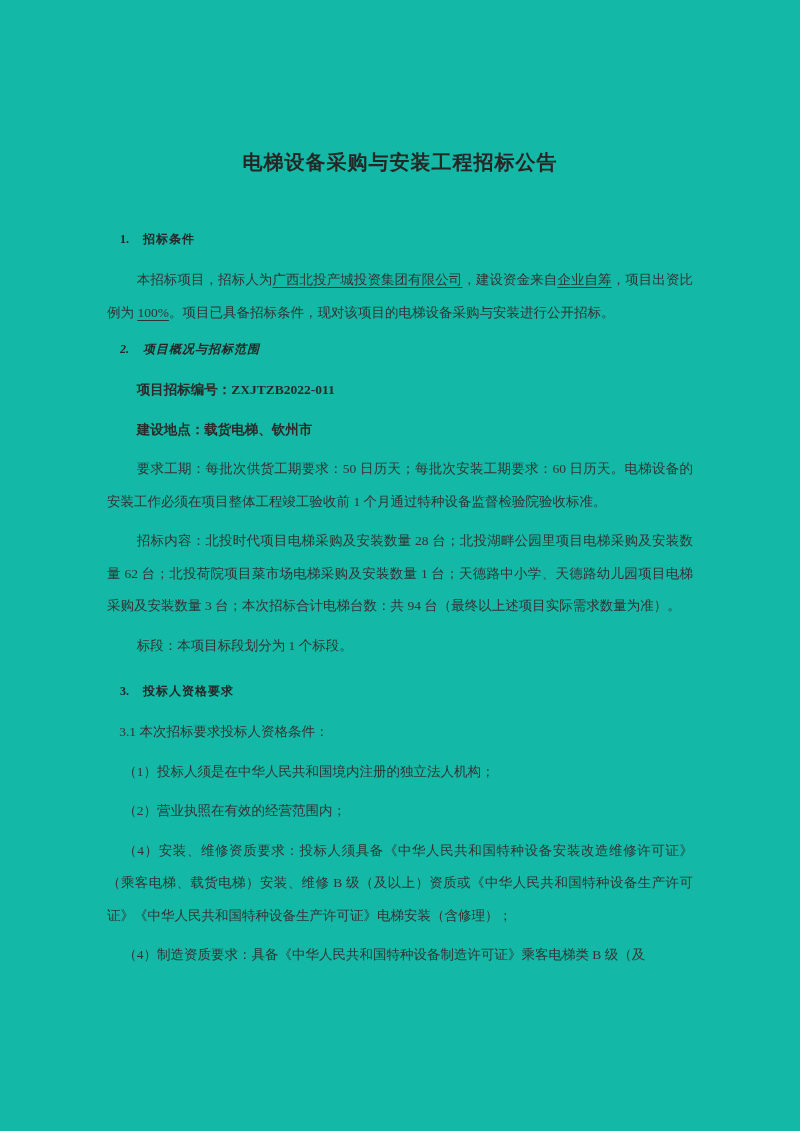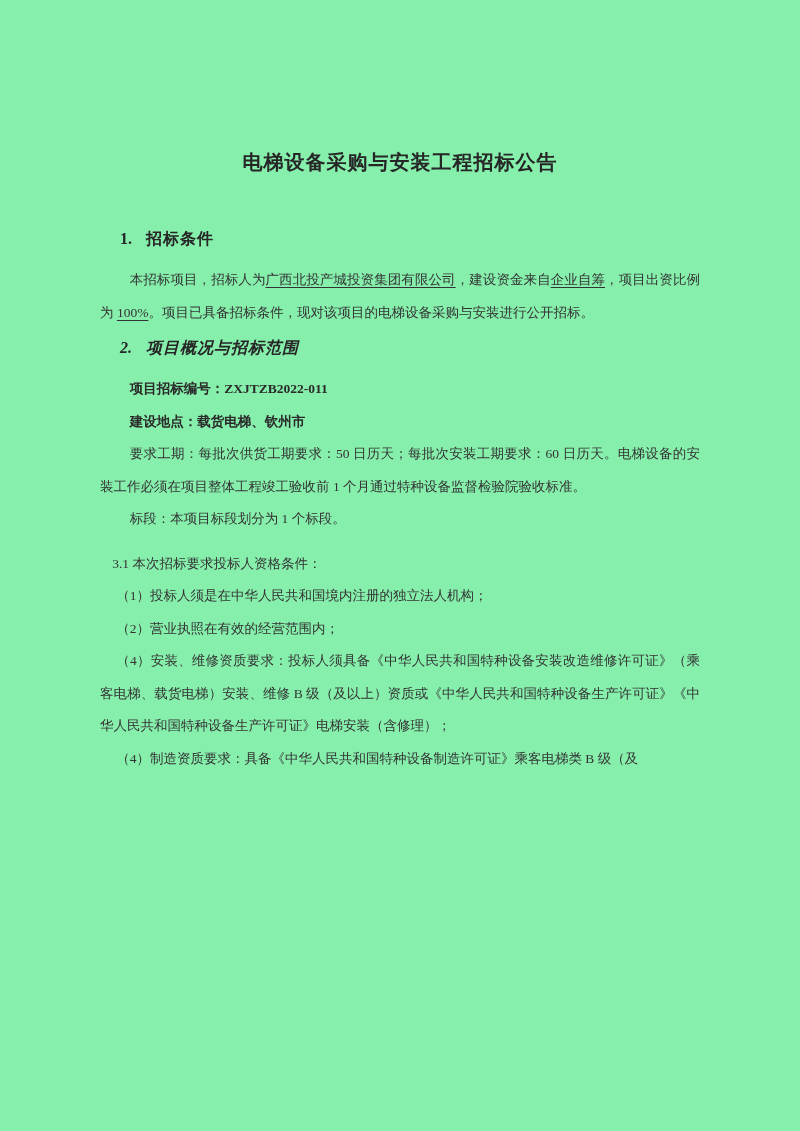--- a/index.html
+++ b/index.html
@@ -1,50 +1,50 @@
 <!DOCTYPE html>
 <html><head>
 <meta charset="utf-8">
 <style>
   html, body { margin: 0; padding: 0; background: #ffffff; }
   .page {
     position: relative;
     width: 800px;
     height: 1131px;
     margin: 0 auto;
-    background: #86efac;
+    background: #14b8a6;
     box-sizing: border-box;
     padding: 0 100px;
     overflow: hidden;
     font-family: "Liberation Serif", "DejaVu Serif", serif;
     color: #2f2f2f;
   }
   .doc-title {
     margin: 148px 0 0 0;
     font-size: 20px;
     line-height: 28px;
     font-weight: bold;
     text-align: center;
     letter-spacing: 1px;
     color: #262626;
   }
   .sec-heading {
-    font-size: 16px;
+    font-size: 12px;
     line-height: 26px;
     font-weight: bold;
     color: #262626;
     padding-left: 20px;
     letter-spacing: 1px;
   }
   .sec-heading .sec-num { margin-right: 14px; letter-spacing: 0; }
   .h1 { margin-top: 50px; }
   .h2 { margin-top: 6px; font-style: italic; }
   .h3 { margin-top: 16px; }
   .body-p {
-    margin: 0;
+    margin: 7px;
     font-size: 13.5px;
     line-height: 32.5px;
     text-align: justify;
     text-justify: inter-ideograph;
     color: #333333;
   }
   .mt12 { margin-top: 12px; }
   .indent2 { text-indent: 2.2em; }
   .indent09 { text-indent: 0.9em; }
   .indent12 { text-indent: 1.2em; }
@@ -60,22 +60,24 @@
 
   <div class="sec-heading h1"><span class="sec-num">1.</span><span>招标条件</span></div>
 
   <p class="body-p indent2 mt12"><span>本招标项目，招标人为</span><span class="u">广西北投产城投资集团有限公司</span><span>，建设资金来自</span><span class="u">企业自筹</span><span>，项目出资比例为 </span><span class="u">100%</span><span>。项目已具备招标条件，现对该项目的电梯设备采购与安装进行公开招标。</span></p>
 
   <div class="sec-heading h2"><span class="sec-num">2.</span><span>项目概况与招标范围</span></div>
 
   <p class="body-p indent2 bold mt12">项目招标编号：ZXJTZB2022-011</p>
   <p class="body-p indent2 bold">建设地点：载货电梯、钦州市</p>
   <p class="body-p indent2">要求工期：每批次供货工期要求：50 日历天；每批次安装工期要求：60 日历天。电梯设备的安装工作必须在项目整体工程竣工验收前 1 个月通过特种设备监督检验院验收标准。</p>
+  <p class="body-p indent2">招标内容：北投时代项目电梯采购及安装数量 28 台；北投湖畔公园里项目电梯采购及安装数量 62 台；北投荷院项目菜市场电梯采购及安装数量 1 台；天德路中小学、天德路幼儿园项目电梯采购及安装数量 3 台；本次招标合计电梯台数：共 94 台（最终以上述项目实际需求数量为准）。</p>
   <p class="body-p indent2">标段：本项目标段划分为 1 个标段。</p>
 
+  <div class="sec-heading h3"><span class="sec-num">3.</span><span>投标人资格要求</span></div>
 
   <p class="body-p indent09 mt12">3.1 本次招标要求投标人资格条件：</p>
   <p class="body-p indent12">（1）投标人须是在中华人民共和国境内注册的独立法人机构；</p>
   <p class="body-p indent12">（2）营业执照在有效的经营范围内；</p>
   <p class="body-p indent12">（4）安装、维修资质要求：投标人须具备《中华人民共和国特种设备安装改造维修许可证》（乘客电梯、载货电梯）安装、维修 B 级（及以上）资质或《中华人民共和国特种设备生产许可证》《中华人民共和国特种设备生产许可证》电梯安装（含修理）；</p>
   <p class="body-p indent12">（4）制造资质要求：具备《中华人民共和国特种设备制造许可证》乘客电梯类 B 级（及</p>
 
 </div>
 
 </body></html>

